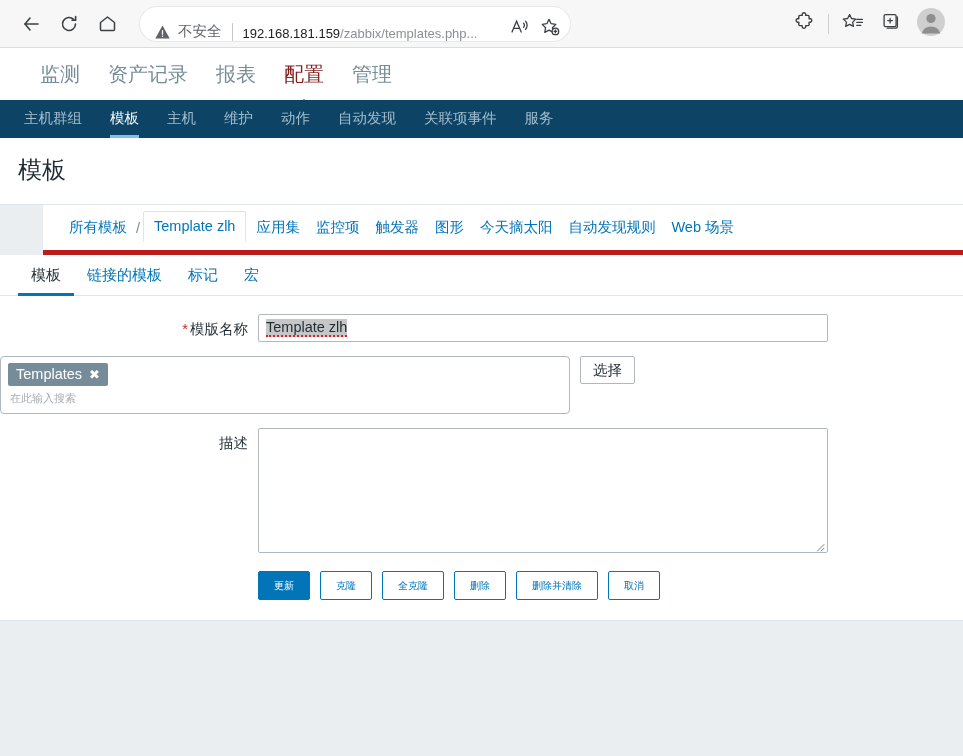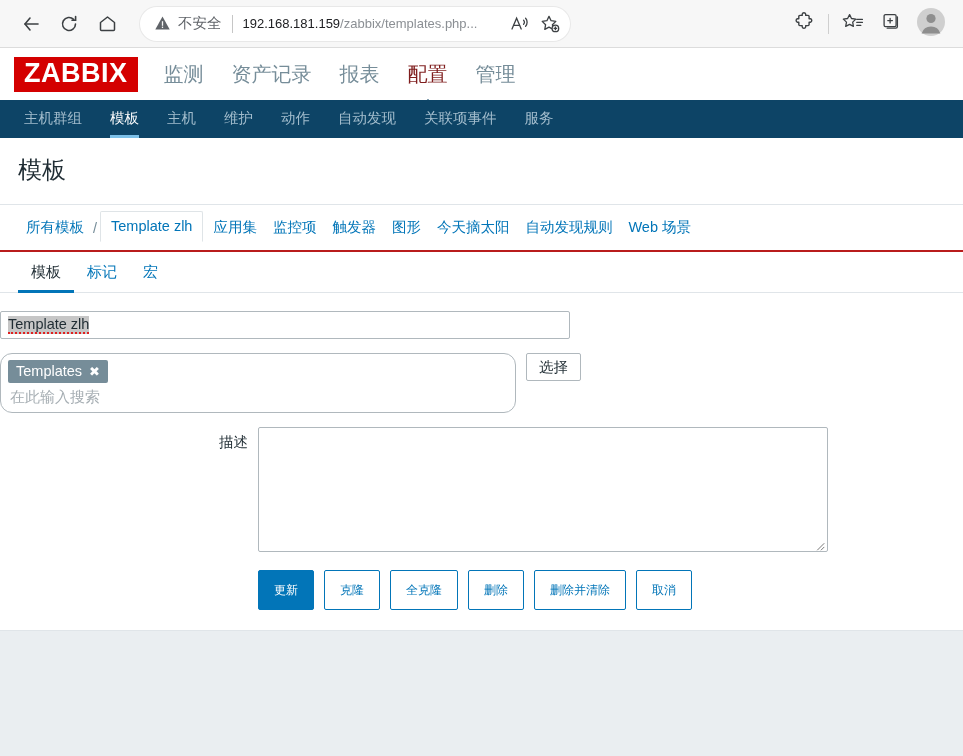--- a/index.html
+++ b/index.html
@@ -28,21 +28,21 @@
   .nav-btn svg { display: block; }
 
   .omnibox {
     flex: 0 0 auto;
     width: 430px;
     height: 34px;
     margin-left: 14px;
     background: #ffffff;
     border-radius: 17px;
     display: flex;
-    align-items: center;
+    align-items: flex-end;
     padding: 0 6px 0 14px;
     box-shadow: 0 0 0 1px rgba(0,0,0,0.06);
   }
   .warn-ico { flex: 0 0 auto; margin-right: 7px; display:flex; }
   .insecure-label {
     font-size: 14.5px;
     color: #5f6368;
     white-space: nowrap;
     flex: 0 0 auto;
   }
@@ -151,21 +151,22 @@
   }
   .page-title {
     font-size: 24px;
     color: #1f2c33;
     font-weight: normal;
   }
 
   .crumb-card {
     background: #ffffff;
     padding: 9px 18px 0 18px;
-    border-bottom: 2px solid #b91c1c;
+    border-bottom: 5px solid #b91c1c;
+    margin-left: 43px;
   }
   .crumbs {
     display: flex;
     align-items: center;
     gap: 0;
     padding-bottom: 9px;
   }
   .crumb-link {
     font-size: 14.5px;
     color: #0275b8;
@@ -254,42 +255,42 @@
     background: #c6c6c6;
     color: #1f2c33;
     position: relative;
   }
   .spell {
     border-bottom: 2px dotted #e02020;
     padding-bottom: 0px;
   }
 
   .multiselect {
-    width: 516px;
+    width: 570px;
     min-height: 58px;
     border: 1px solid #b0b8bd;
     background: #ffffff;
-    border-radius: 12px;
+    border-radius: 4px;
     padding: 6px 7px 5px 7px;
   }
   .chip {
     display: inline-flex;
     align-items: center;
     gap: 7px;
     background: #768d99;
     color: #ffffff;
     border-radius: 2px;
     font-size: 14.5px;
     padding: 3px 8px 4px 8px;
   }
   .chip-x { font-size: 13px; font-weight: bold; line-height: 1; }
   .ms-placeholder {
     display: block;
     margin-top: 5px;
-    font-size: 15px;
+    font-size: 11px;
     color: #a6aeb3;
     padding-left: 2px;
   }
 
   .btn-select {
     height: 28px;
     border: 1px solid #b0b8bd;
     background: #ffffff;
     border-radius: 2px;
     font-size: 14.5px;
@@ -314,23 +315,23 @@
     width: 12px; height: 12px;
   }
 
   .btn-row {
     display: flex;
     gap: 10px;
     padding-left: 258px;
     margin-top: 18px;
   }
   .btn {
-    height: 40px;
+    height: 29px;
     border-radius: 2px;
-    font-size: 12px;
+    font-size: 10px;
     padding: 0 15px;
     font-family: "Liberation Sans", sans-serif;
     cursor: pointer;
     white-space: nowrap;
     border: 1px solid #0275b8;
     background: #ffffff;
     color: #0275b8;
     line-height: 28px;
   }
   .btn.primary {
@@ -440,21 +441,20 @@
           <circle cx="15" cy="15" r="14" fill="#cfcfcf"></circle>
           <circle cx="15" cy="11.5" r="4.6" fill="#8e8e8e"></circle>
           <path d="M5.6 26.5a9.8 9.8 0 0 1 18.8 0z" fill="#8e8e8e"></path>
         </svg>
       </span>
     </div>
   </div>
 </div>
 
 <div class="zbx-header">
-  <div class="zbx-logo">ZABBIX</div>
   <div class="main-nav">
     <div class="main-nav-item">监测</div>
     <div class="main-nav-item">资产记录</div>
     <div class="main-nav-item">报表</div>
     <div class="main-nav-item active">配置</div>
     <div class="main-nav-item">管理</div>
   </div>
 </div>
 
 <div class="sub-nav">
@@ -486,27 +486,29 @@
       <span class="crumb-link">今天摘太阳</span>
       <span class="crumb-link">自动发现规则</span>
       <span class="crumb-link">Web 场景</span>
     </div>
   </div>
 
   <div class="form-card">
 
     <div class="form-tabs">
       <div class="form-tab active">模板</div>
+      <div class="form-tab">链接的模板</div>
       <div class="form-tab">标记</div>
       <div class="form-tab">宏</div>
     </div>
 
     <div class="form-body">
 
       <div class="form-row">
+        <div class="form-label"><span class="req">*</span><span>模版名称</span></div>
         <div class="field-area">
           <div class="txt-input">
               <span class="sel-text spell">Template zlh</span>
             </div>
         </div>
       </div>
 
 
       <div class="form-row">
         <div class="field-area">

